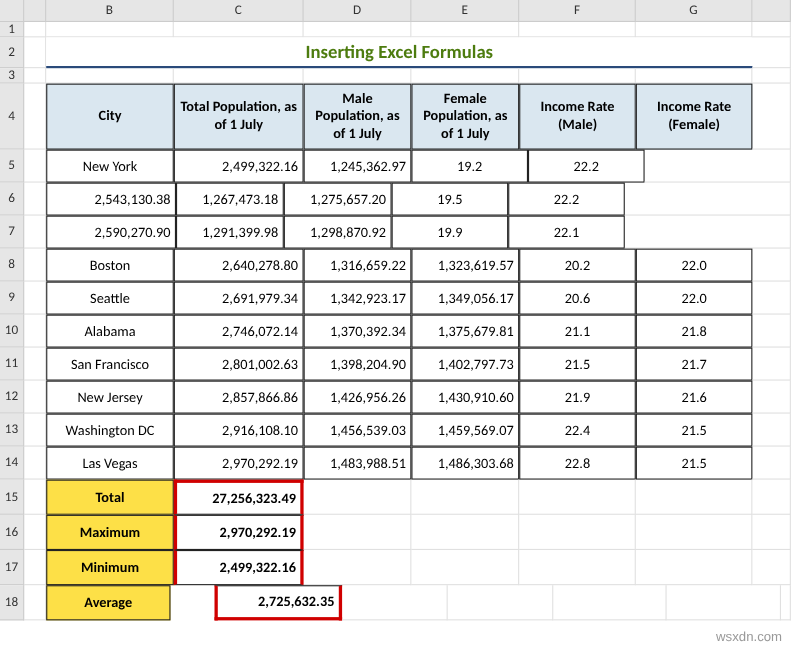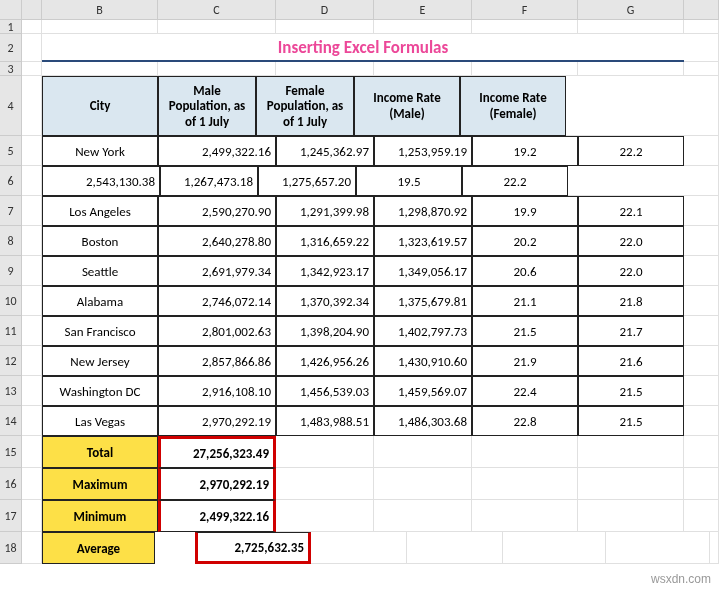--- a/index.html
+++ b/index.html
@@ -72,21 +72,21 @@
     .row-gap { height: 14px; }
     .row-header-table { height: 60px; }
     .row-data { height: 30px; }
     .row-summary { height: 32px; }
 
     .title-cell {
       background: #fff;
       justify-content: center;
       font-weight: bold;
       font-size: 17px;
-      color: #ec4899;
+      color: #4d7c0f;
       border-bottom: 2.5px solid #2a4a7a;
       border-right: none;
       border-left: none;
     }
     .table-header {
       background: #dae7f0;
       font-weight: bold;
       justify-content: center;
       text-align: center;
       white-space: normal;
@@ -171,53 +171,52 @@
     <div class="cell col-E"></div>
     <div class="cell col-F"></div>
     <div class="cell col-G"></div>
     <div class="cell extra"></div>
   </div>
 
   <div class="row row-header-table">
     <div class="row-header">4</div>
     <div class="cell col-A"></div>
     <div class="cell table-header col-B">City</div>
+    <div class="cell table-header col-C">Total Population, as of 1 July</div>
     <div class="cell table-header col-D">Male Population, as of 1 July</div>
     <div class="cell table-header col-E">Female Population, as of 1 July</div>
     <div class="cell table-header col-F">Income Rate (Male)</div>
     <div class="cell table-header col-G">Income Rate (Female)</div>
     <div class="cell extra"></div>
   </div>
 
   <div id="data-rows">
       <div class="row row-data">
         <div class="row-header">5</div>
         <div class="cell col-A"></div>
         <div class="cell data-cell txt-center col-B">New York</div>
         <div class="cell data-cell txt-right col-C">2,499,322.16</div>
         <div class="cell data-cell txt-right col-D">1,245,362.97</div>
-        <div class="cell data-cell txt-right col-E">1,253,959.19</div>
         <div class="cell data-cell txt-center col-F">19.2</div>
         <div class="cell data-cell txt-center col-G">22.2</div>
         <div class="cell extra"></div>
       </div>
       <div class="row row-data">
         <div class="row-header">6</div>
         <div class="cell col-A"></div>
         <div class="cell data-cell txt-right col-C">2,543,130.38</div>
         <div class="cell data-cell txt-right col-D">1,267,473.18</div>
         <div class="cell data-cell txt-right col-E">1,275,657.20</div>
         <div class="cell data-cell txt-center col-F">19.5</div>
         <div class="cell data-cell txt-center col-G">22.2</div>
         <div class="cell extra"></div>
       </div>
       <div class="row row-data">
         <div class="row-header">7</div>
         <div class="cell col-A"></div>
-        <div class="cell data-cell txt-center col-B">Los Angeles</div>
         <div class="cell data-cell txt-right col-C">2,590,270.90</div>
         <div class="cell data-cell txt-right col-D">1,291,399.98</div>
         <div class="cell data-cell txt-right col-E">1,298,870.92</div>
         <div class="cell data-cell txt-center col-F">19.9</div>
         <div class="cell data-cell txt-center col-G">22.1</div>
         <div class="cell extra"></div>
       </div>
       <div class="row row-data">
         <div class="row-header">8</div>
         <div class="cell col-A"></div>

